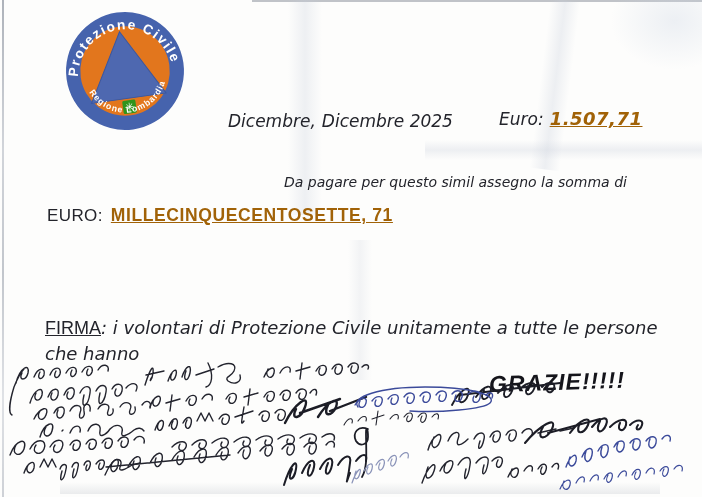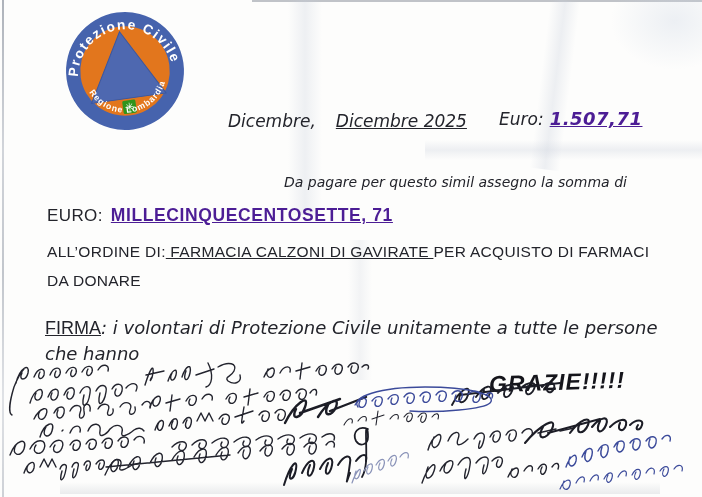--- a/index.html
+++ b/index.html
@@ -22,34 +22,34 @@
   .crease.c6{left:60px;top:482px;width:600px;height:12px;background:linear-gradient(180deg,transparent,rgba(205,208,214,.4));}
 
   
   .logo{position:absolute;left:64px;top:10px;width:122px;height:122px;transform:rotate(-8deg);}
 
   
   .hand{font-family:"DejaVu Sans", sans-serif;font-style:italic;}
   .print{font-family:"Liberation Sans", sans-serif;}
   .line{position:absolute;white-space:nowrap;}
   .date-line{left:228px;top:111px;font-size:17px;}
-  .date-line .date-u{text-decoration:underline;margin-left:20px;}
+  .date-line .date-u{margin-left:6px;}
   .euro-line{left:499px;top:108px;font-size:17px;}
   .euro-amount{font-weight:bold;font-size:18px;text-decoration:underline;margin-left:6px;letter-spacing:.5px;}
   .payable-line{left:284px;top:174px;font-size:14px;}
   .amount-line{left:47px;top:205px;font-size:17px;letter-spacing:.4px;}
   .amount-words{font-weight:bold;font-size:17.5px;text-decoration:underline;margin-left:8px;letter-spacing:.6px;}
   .order-block{position:absolute;left:47px;top:237px;width:640px;font-size:15.5px;line-height:29px;letter-spacing:.3px;}
   .order-payee{text-decoration:underline;}
   .firma-block{position:absolute;left:45px;top:315px;width:648px;font-size:18px;line-height:25px;}
   .firma-label{font-style:normal;text-decoration:underline;font-family:"Liberation Sans",sans-serif;}
   .grazie{left:489px;top:369px;font-size:23px;font-weight:bold;font-style:italic;letter-spacing:1px;transform:rotate(-2deg);color:#15151b;}
 
   .signatures{position:absolute;left:0;top:355px;width:702px;height:142px;}
-  .red{color:#4c1d95;}
+  .red{color:#a16207;}
 </style>
 </head>
 <body>
 
 <div class="page">
 
   <div class="edge-top"></div>
   <div class="edge-left"></div>
   <div class="crease c1"></div>
   <div class="crease c2"></div>
@@ -85,24 +85,20 @@
   <div class="line euro-line hand">
     <span>Euro:</span><span class="euro-amount red">1.507,71</span>
   </div>
 
   <div class="line payable-line hand">Da pagare per questo simil assegno la somma di</div>
 
   <div class="line amount-line print">
     <span>EURO:</span><span class="amount-words red">MILLECINQUECENTOSETTE, 71</span>
   </div>
 
-  <div class="order-block print">
-    <span>ALL’ORDINE DI:</span><span class="order-payee"> FARMACIA CALZONI DI GAVIRATE </span><span>PER ACQUISTO DI FARMACI</span><br>
-    <span>DA DONARE</span>
-  </div>
 
   <div class="firma-block hand">
     <span class="firma-label">FIRMA</span><span>: i volontari di Protezione Civile unitamente a tutte le persone che hanno</span><br>
   </div>
 
   <div class="line grazie print">GRAZIE!!!!!</div>
 
   <svg class="signatures" viewBox="0 0 702 142" fill="none" stroke-linecap="round" stroke-linejoin="round">
     <g stroke="#23242e" stroke-width="1.4">
       <path d="M16 28 C20 12 30 8 28 18 C26 26 18 26 22 18 M34 22 C38 12 46 12 44 20 C42 26 36 24 40 17 M50 20 C54 10 62 12 60 19 C58 25 52 23 56 16 M66 18 C70 10 78 11 76 18 C74 24 68 22 72 15 M82 17 C86 9 94 10 92 17 C90 23 84 21 88 14 M98 15 C102 8 110 9 108 16 M14 32 C10 45 8 58 12 60 M14 32 C18 22 22 16 24 14"></path>

